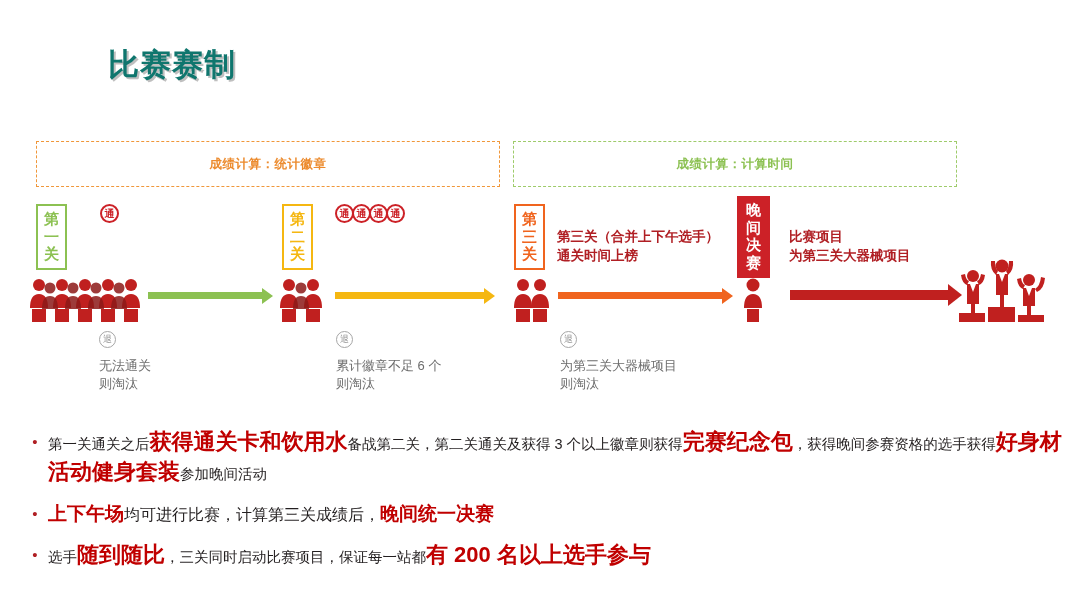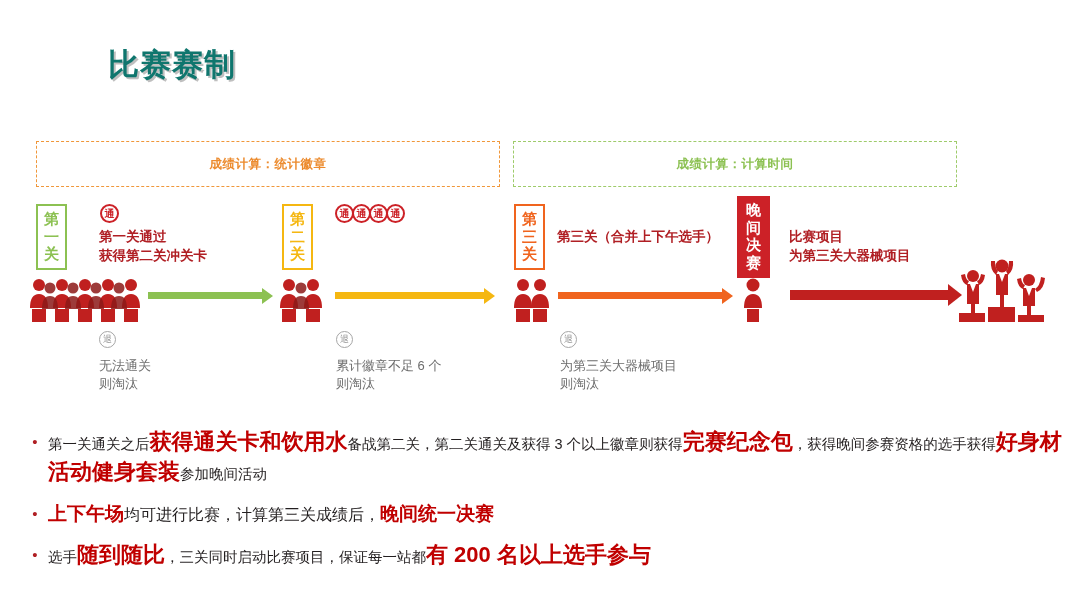--- a/index.html
+++ b/index.html
@@ -225,24 +225,20 @@
 <div id="flow">
 
   <div class="stage-chip chip-outline" id="chip-1">
     <span>第</span>
     <span>一</span>
     <span>关</span>
   </div>
   <div class="pass-row" id="pass-row-1">
     <div class="pass-badge">通</div>
   </div>
-  <div class="desc" id="desc-1">
-    <span>第一关通过</span>
-    <span>获得第二关冲关卡</span>
-  </div>
   <div class="arrow" id="arrow-1">
     <div class="shaft"></div>
     <div class="head"></div>
   </div>
   <div class="people" id="people-1">
     <svg width="118" height="48" viewBox="0 0 118 48" aria-hidden="true">
       <g fill="#c0201f">
         <g>
           <circle cx="12" cy="9" r="6"></circle>
             <path d="M3 32 q0-14 9-14 q9 0 9 14 z"></path>
@@ -328,20 +324,21 @@
     </svg>
   </div>
 
   <div class="stage-chip chip-outline" id="chip-3">
     <span>第</span>
     <span>三</span>
     <span>关</span>
   </div>
   <div class="desc" id="desc-3">
     <span>第三关（合并上下午选手）</span>
+    <span>通关时间上榜</span>
   </div>
   <div class="arrow" id="arrow-3">
     <div class="shaft"></div>
     <div class="head"></div>
   </div>
   <div class="people" id="people-3">
     <svg width="40" height="48" viewBox="0 0 40 48" aria-hidden="true">
       <g fill="#c0201f">
         <g>
             <circle cx="11" cy="9" r="6"></circle>

